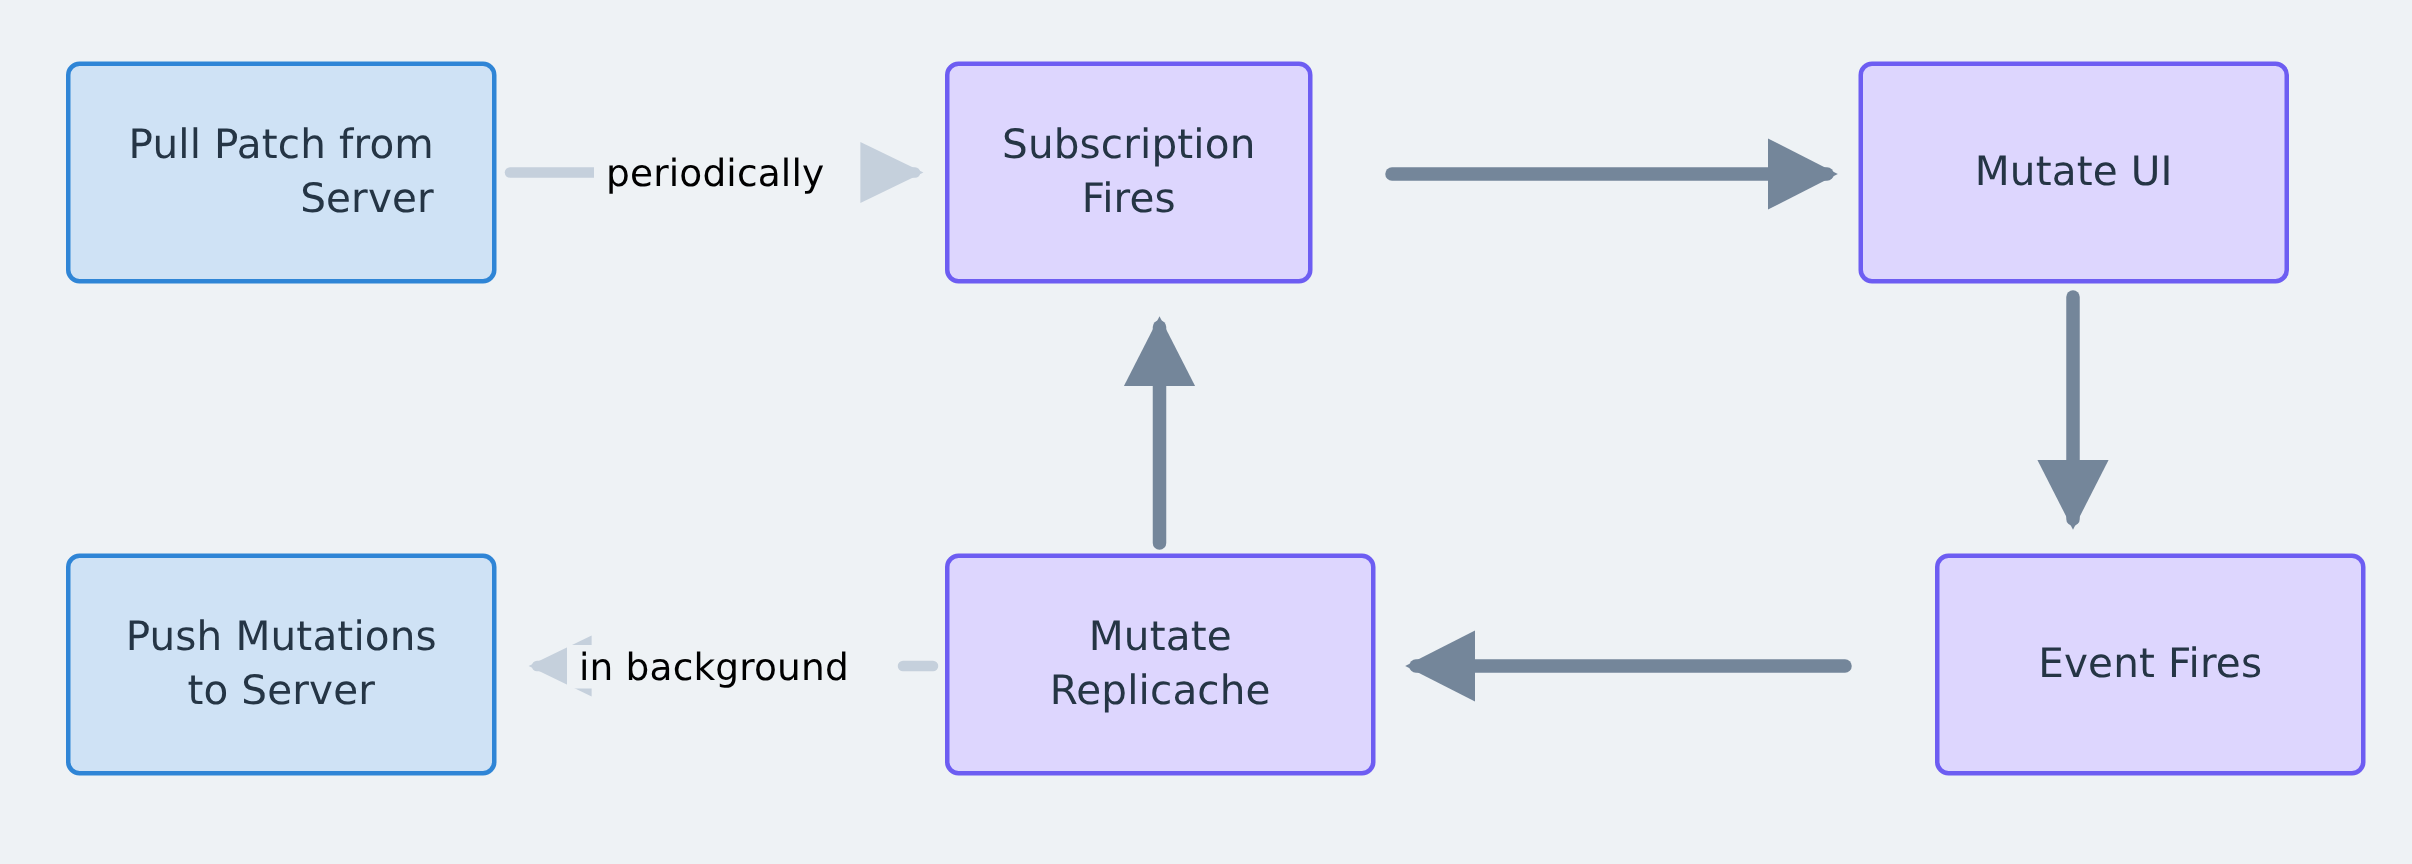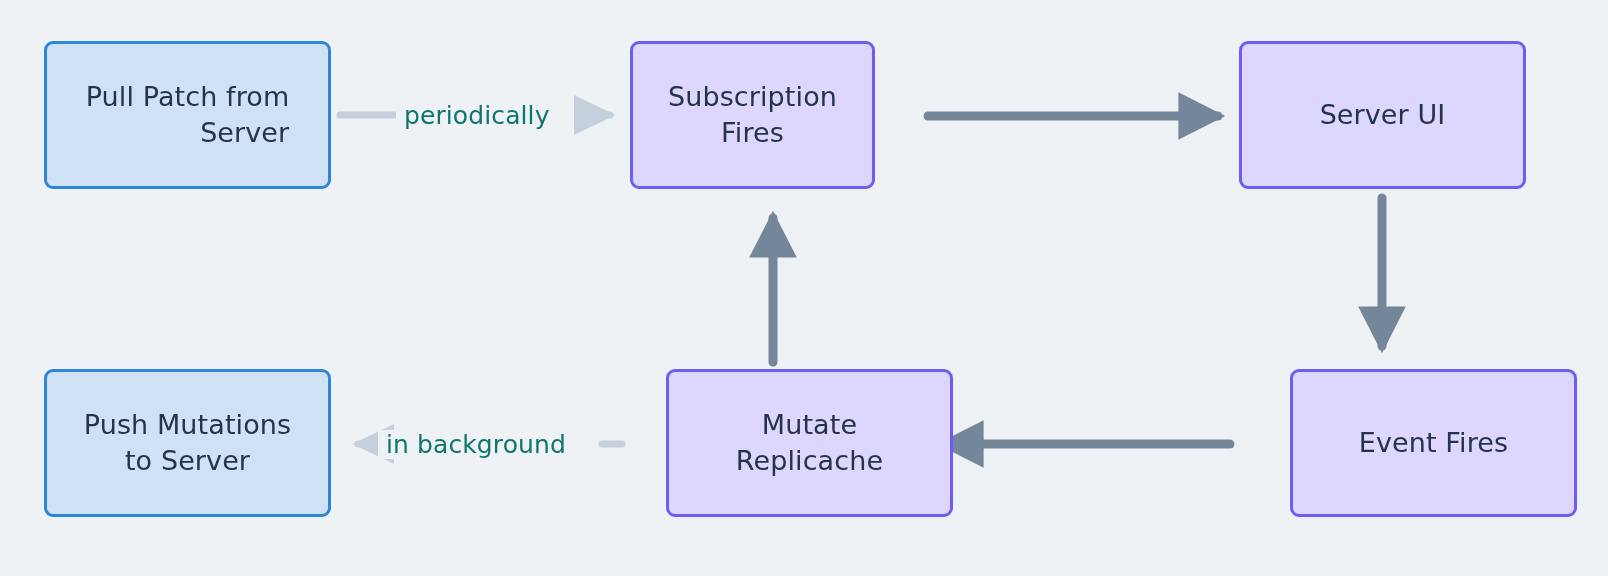--- a/index.html
+++ b/index.html
@@ -43,21 +43,21 @@
     background: #cfe2f5;
     border: 3px solid #2f85d6;
   }
   .node-purple {
     background: #ddd6fe;
     border: 3px solid #6d5df2;
   }
   .edge-label {
     position: absolute;
     font-size: 25px;
-    color: #0f766e;
+    color: #000000;
     background: #eef2f5;
     padding: 0 8px;
     white-space: nowrap;
     letter-spacing: 0.1px;
   }
 </style>
 </head>
 <body>
 
 <div id="diagram-root">
@@ -90,26 +90,26 @@
       <line x1="378" y1="444" x2="358" y2="444" stroke="#c5d0dc" stroke-width="7" stroke-linecap="round" marker-end="url(#arrow-dot)"></line>
     </g>
   </svg>
 
   <div class="node node-blue" style="left:44px; top:41px; width:287px; height:148px;text-align:right;">Pull Patch from
 Server</div>
 
   <div class="node node-purple" style="left:630px; top:41px; width:245px; height:148px;">Subscription
 Fires</div>
 
-  <div class="node node-purple" style="left:1239px; top:41px; width:287px; height:148px;">Server UI</div>
+  <div class="node node-purple" style="left:1239px; top:41px; width:287px; height:148px;">Mutate UI</div>
 
   <div class="node node-blue" style="left:44px; top:369px; width:287px; height:148px;">Push Mutations
 to Server</div>
 
-  <div class="node node-purple" style="left:630px; top:369px; width:287px; height:148px;margin-left:36px;">Mutate
+  <div class="node node-purple" style="left:630px; top:369px; width:287px; height:148px;">Mutate
 Replicache</div>
 
   <div class="node node-purple" style="left:1290px; top:369px; width:287px; height:148px;">Event Fires</div>
 
   <div class="edge-label" style="left:396px; top:101px;">periodically</div>
 
   <div class="edge-label" style="left:378px; top:430px;">in background</div>
 
 </div>
 

